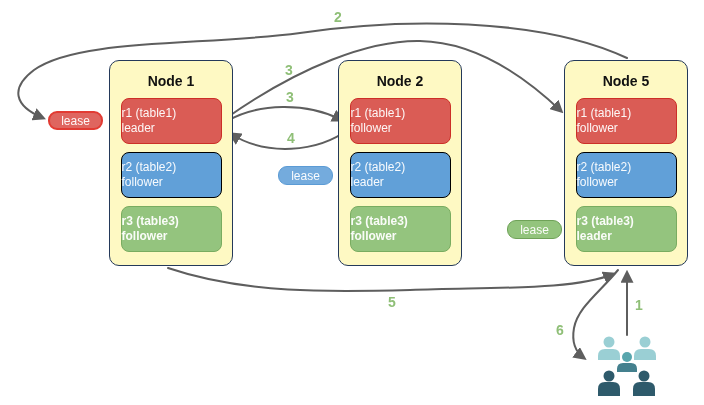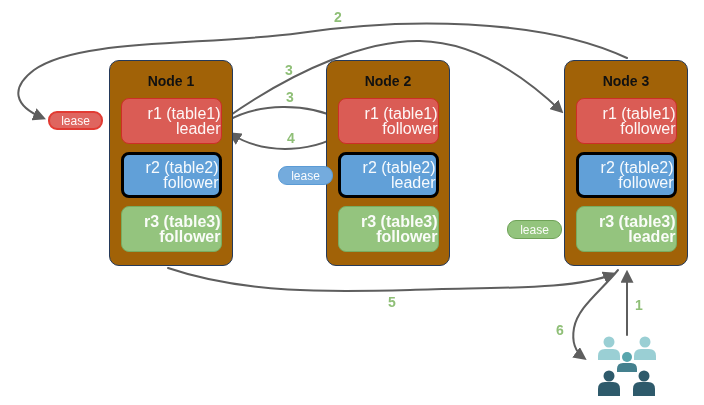--- a/index.html
+++ b/index.html
@@ -2,34 +2,34 @@
 <html><head>
 <meta charset="utf-8">
 <style>
   html,body{margin:0;padding:0;background:#ffffff;}
   .canvas{
     position:relative;width:704px;height:405px;background:#ffffff;overflow:hidden;
     font-family:"Liberation Sans","DejaVu Sans",sans-serif;
   }
   .arrows{position:absolute;left:0;top:0;width:704px;height:405px;pointer-events:none;}
   .node{
-    position:absolute;top:60px;width:124px;height:206px;background:#a16207;
+    position:absolute;top:60px;width:124px;height:206px;background:#fef9c3;
     border:1.5px solid #24395A;border-radius:10px;box-sizing:border-box;
     display:flex;flex-direction:column;align-items:center;
   }
   .node-title{
     margin-top:11px;font-size:14px;font-weight:bold;color:#111111;line-height:18px;
   }
   .replica{
     width:101px;height:46px;border-radius:8px;box-sizing:border-box;margin-top:8px;
-    display:flex;flex-direction:column;align-items:flex-end;justify-content:center;
-    color:rgba(255,255,255,0.95);font-size:16px;line-height:15px;text-align:center;
+    display:flex;flex-direction:column;align-items:flex-start;justify-content:center;
+    color:rgba(255,255,255,0.95);font-size:12px;line-height:15px;text-align:center;
   }
   .replica.red{background:#DA5C55;border:1.5px solid #CC2F27;}
-  .replica.blue{background:#61A0D8;border:3px solid #000000;}
+  .replica.blue{background:#61A0D8;border:1px solid #000000;}
   .replica.green{background:#94C47E;border:1px solid #79AC60;font-weight:bold;}
   .lease{
     position:absolute;width:55px;height:19px;border-radius:9px;box-sizing:border-box;
     display:flex;align-items:center;justify-content:center;
     color:rgba(255,255,255,0.95);font-size:12px;
   }
   .lease.red{left:48px;top:111px;background:#DF655F;border:2px solid #E23B33;}
   .lease.blue{left:278px;top:166px;background:#74ABDD;border:1.5px solid #5B9BD5;}
   .lease.green{left:507px;top:220px;background:#93C47D;border:1.5px solid #6FA258;}
   .step{
@@ -68,38 +68,38 @@
     <div class="replica blue">
       <div class="rep-name">r2 (table2)</div>
       <div class="rep-role">follower</div>
     </div>
     <div class="replica green">
       <div class="rep-name">r3 (table3)</div>
       <div class="rep-role">follower</div>
     </div>
   </div>
 
-  <div class="node" style="left:326px">
+  <div class="node" style="left:338px">
     <div class="node-title">Node 2</div>
     <div class="replica red">
       <div class="rep-name">r1 (table1)</div>
       <div class="rep-role">follower</div>
     </div>
     <div class="replica blue">
       <div class="rep-name">r2 (table2)</div>
       <div class="rep-role">leader</div>
     </div>
     <div class="replica green">
       <div class="rep-name">r3 (table3)</div>
       <div class="rep-role">follower</div>
     </div>
   </div>
 
   <div class="node" style="left:564px">
-    <div class="node-title">Node 3</div>
+    <div class="node-title">Node 5</div>
     <div class="replica red">
       <div class="rep-name">r1 (table1)</div>
       <div class="rep-role">follower</div>
     </div>
     <div class="replica blue">
       <div class="rep-name">r2 (table2)</div>
       <div class="rep-role">follower</div>
     </div>
     <div class="replica green">
       <div class="rep-name">r3 (table3)</div>

